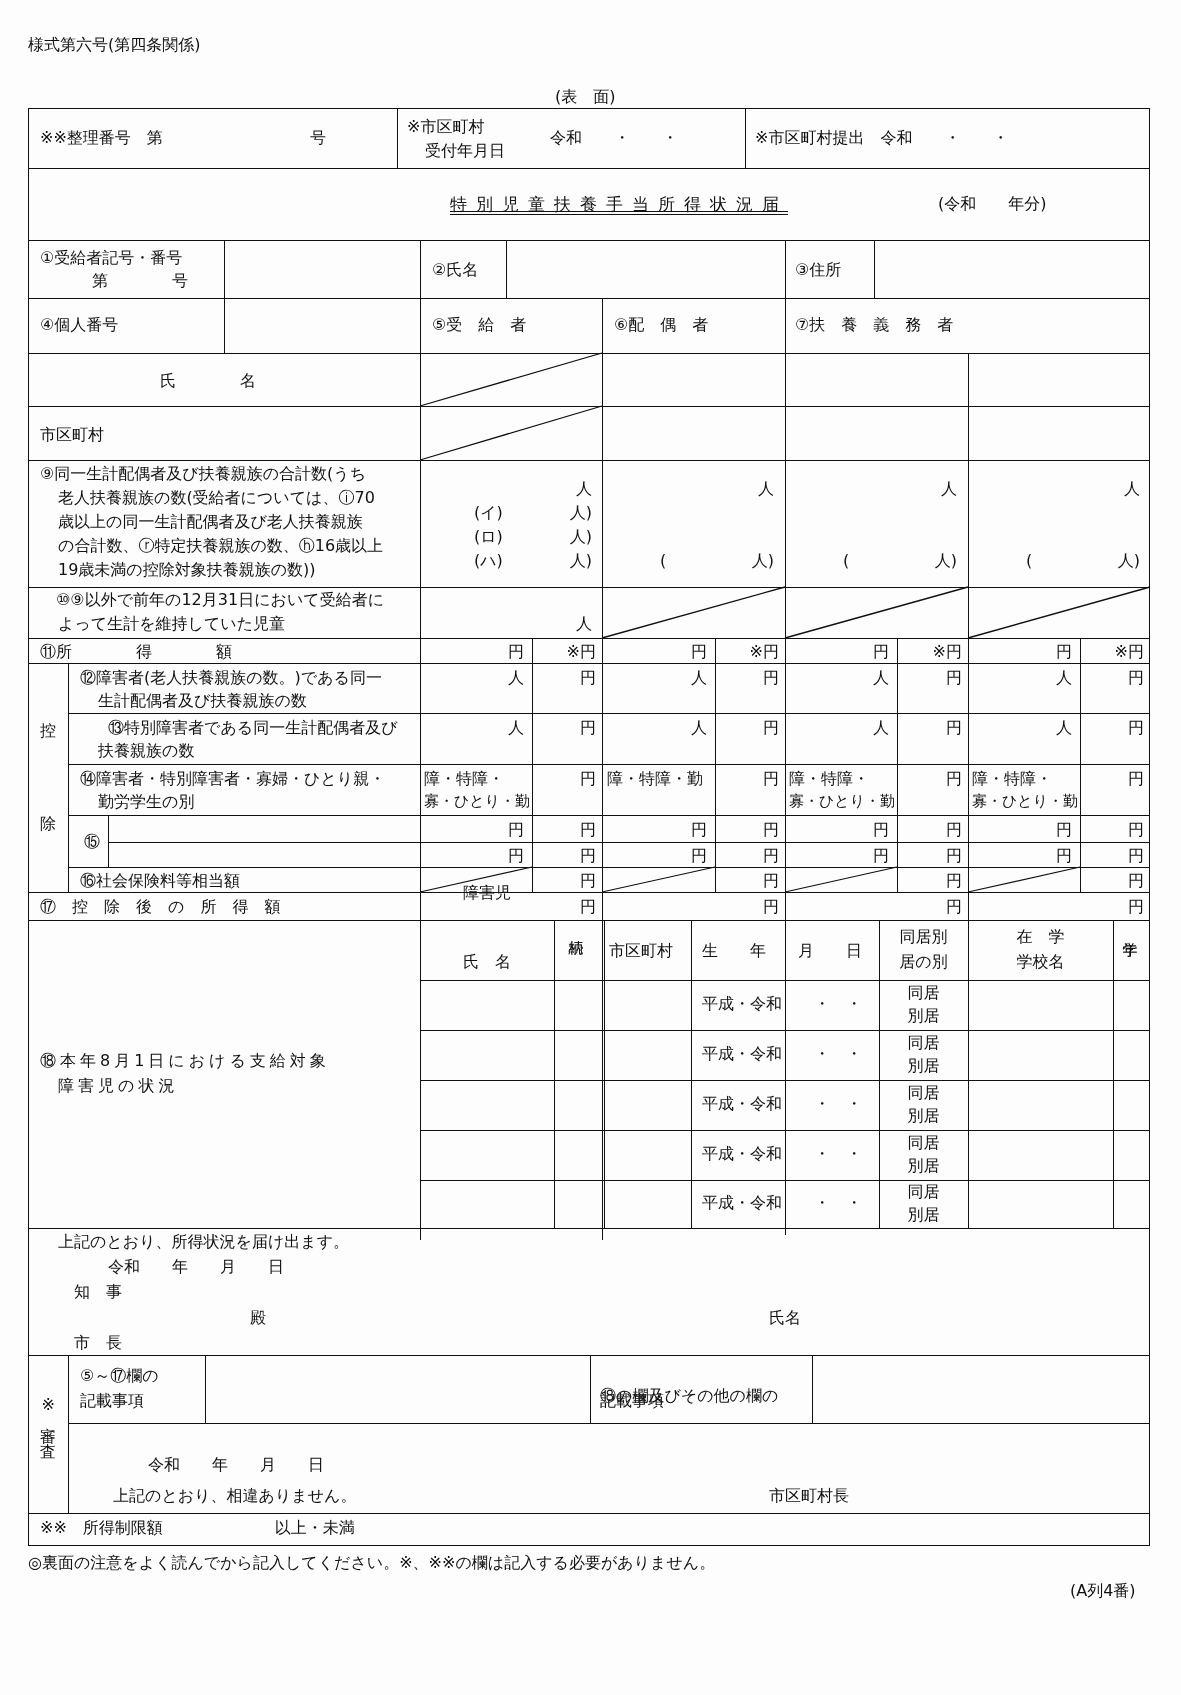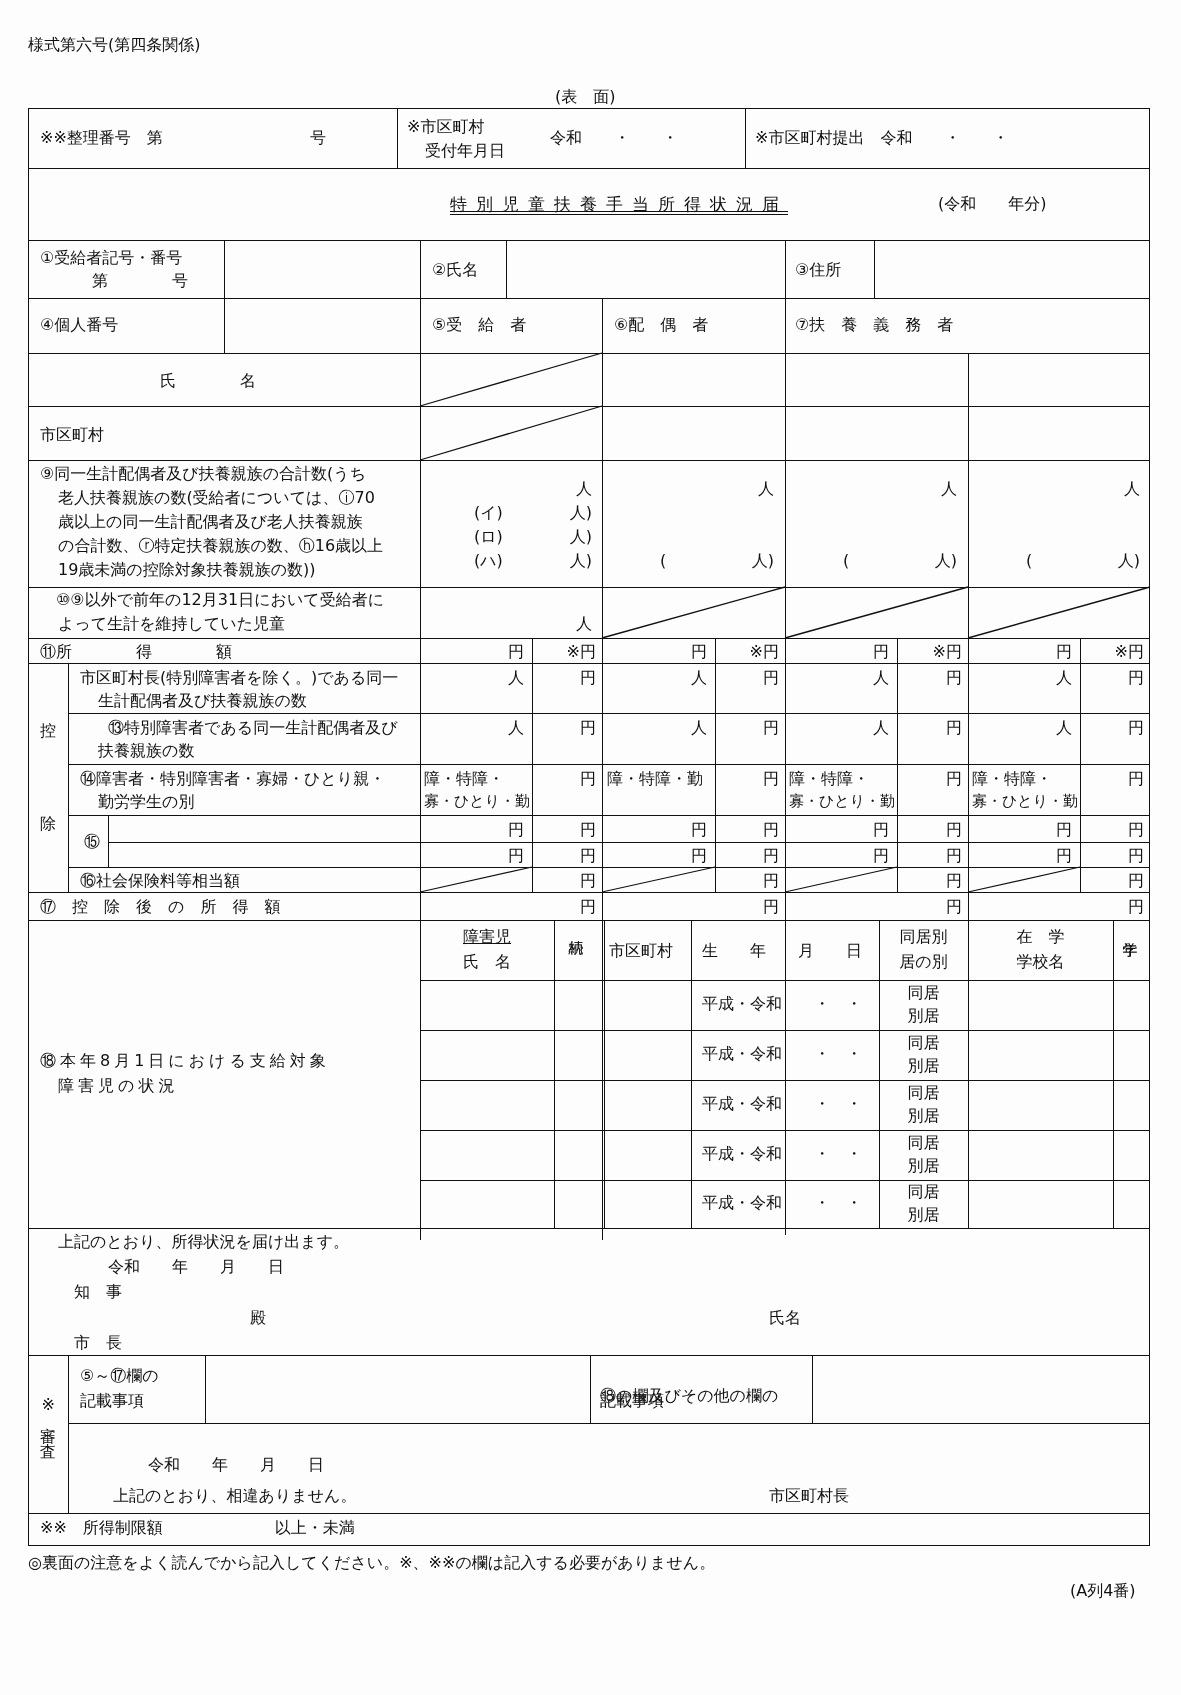--- a/index.html
+++ b/index.html
@@ -131,21 +131,21 @@
 <div class="t r" style="left:785px;width:104px;top:641px;">円</div>
 <div class="t r" style="left:897px;width:65px;top:641px;">※円</div>
 <div class="t r" style="left:968px;width:104px;top:641px;">円</div>
 <div class="t r" style="left:1080px;width:64px;top:641px;">※円</div>
 <div class="h" style="left:28px;top:663px;width:1122px;"></div>
 
 <div class="v" style="left:68px;top:663px;height:229px;"></div>
 <div class="t" style="left:40px;top:720px;">控</div>
 <div class="t" style="left:40px;top:813px;">除</div>
 
-<div class="t" style="left:80px;top:667px;">市区町村長(特別障害者を除く。)である同一</div>
+<div class="t" style="left:80px;top:667px;">⑫障害者(老人扶養親族の数。)である同一</div>
 <div class="t" style="left:98px;top:690px;">生計配偶者及び扶養親族の数</div>
 <div class="h" style="left:68px;top:713px;width:1082px;"></div>
 
 <div class="t" style="left:80px;top:717px;margin-left:28px;">⑬特別障害者である同一生計配偶者及び</div>
 <div class="t" style="left:98px;top:740px;">扶養親族の数</div>
 <div class="h" style="left:68px;top:764px;width:1082px;"></div>
 
 <div class="t" style="left:80px;top:768px;">⑭障害者・特別障害者・寡婦・ひとり親・</div>
 <div class="t" style="left:98px;top:791px;">勤労学生の別</div>
 <div class="h" style="left:68px;top:815px;width:1082px;"></div>
@@ -233,21 +233,21 @@
 <div class="t" style="left:40px;top:1050px;letter-spacing:4px;">⑱本年8月1日における支給対象</div>
 <div class="t" style="left:58px;top:1075px;letter-spacing:4px;">障害児の状況</div>
 
 <div class="v" style="left:554px;top:920px;height:308px;"></div>
 <div class="v" style="left:604px;top:920px;height:308px;"></div>
 <div class="v" style="left:691px;top:920px;height:308px;"></div>
 <div class="v" style="left:879px;top:920px;height:308px;"></div>
 <div class="v" style="left:968px;top:920px;height:308px;"></div>
 <div class="v" style="left:1113px;top:920px;height:308px;"></div>
 
-<div class="t c" style="left:420px;width:134px;top:926px;text-decoration:underline;">障害児</div>
+<div class="t c" style="left:420px;width:134px;top:882px;">障害児</div>
 <div class="t c" style="left:420px;width:134px;top:951px;">氏　名</div>
 <div class="t vt" style="left:568px;top:928px;font-size:15px;line-height:1;">続柄</div>
 <div class="t" style="left:609px;top:940px;">市区町村</div>
 <div class="t" style="left:702px;top:940px;">生　　年　　月　　日</div>
 <div class="t c" style="left:879px;width:89px;top:926px;">同居別</div>
 <div class="t c" style="left:879px;width:89px;top:951px;">居の別</div>
 <div class="t c" style="left:968px;width:145px;top:926px;">在　学</div>
 <div class="t c" style="left:968px;width:145px;top:951px;">学校名</div>
 <div class="t vt" style="left:1122px;top:930px;font-size:15px;line-height:1;">学年</div>
 <div class="h" style="left:420px;top:980px;width:730px;"></div>

